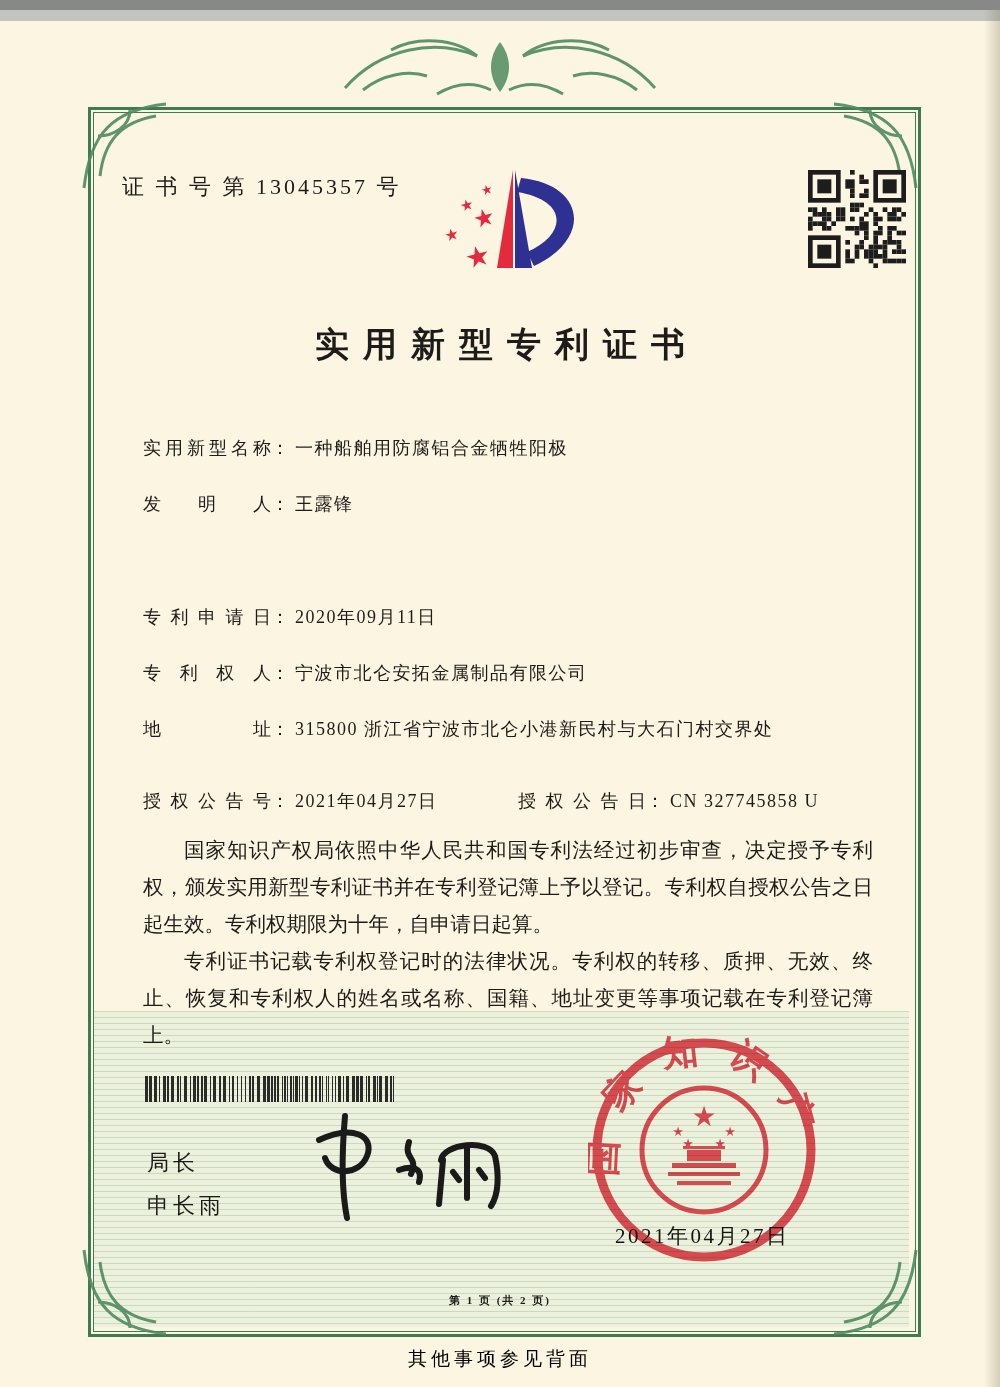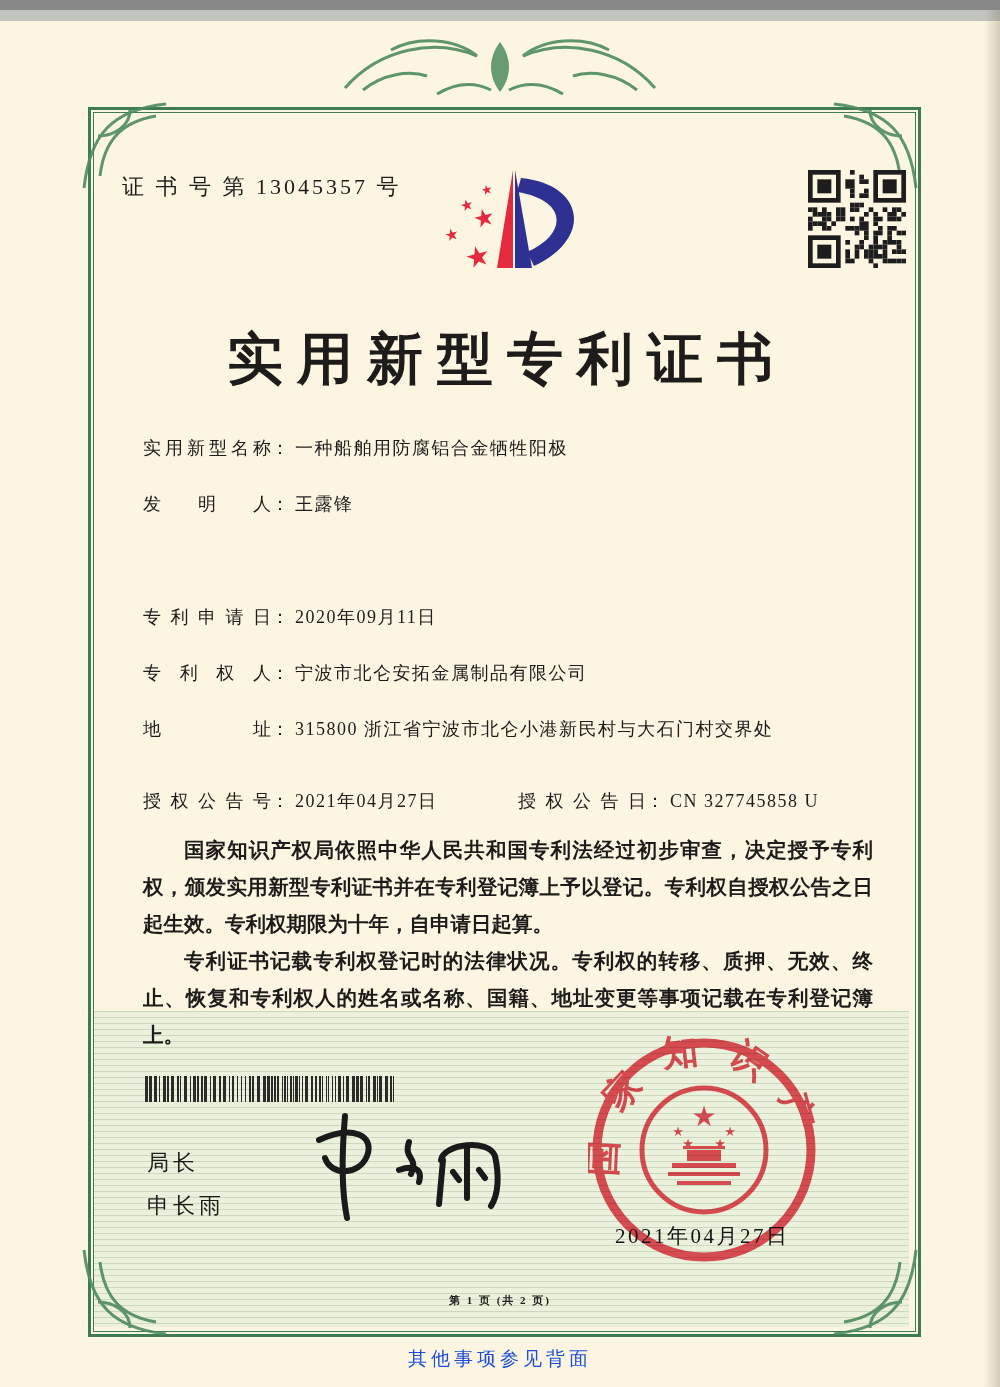--- a/index.html
+++ b/index.html
@@ -21,42 +21,42 @@
   .frame{position:absolute;left:88px;top:97px;width:827px;height:1224px;
     border:3px solid #3e7b52;pointer-events:none;}
   .frame-inner{position:absolute;inset:2px;border:1px solid #3e7b52;}
   .orn{position:absolute;pointer-events:none;}
   .flipX{transform:scaleX(-1);} .flipY{transform:scaleY(-1);} .flipXY{transform:scale(-1,-1);}
 
   .cert-no{position:absolute;left:122px;top:162px;font-size:22px;letter-spacing:3px;}
   .logo{position:absolute;left:428px;top:156px;}
   .qr{position:absolute;left:808px;top:160px;}
   .title{position:absolute;left:0;top:312px;width:100%;margin:0;text-align:center;
-    font-size:56px;font-weight:bold;letter-spacing:14px;text-indent:14px;}
+    font-size:34px;font-weight:bold;letter-spacing:14px;text-indent:14px;}
 
   .frow{position:absolute;left:143px;width:740px;font-size:18px;white-space:nowrap;}
   .f-label{display:inline-block;width:128px;text-align:justify;text-align-last:justify;}
   .f-colon{margin-right:6px;}
   .f-value{letter-spacing:1.5px;}
   .grant-2{position:absolute;left:375px;top:0;}
 
   .paras{position:absolute;left:143px;top:822px;width:730px;font-size:20.5px;
     line-height:37px;text-align:justify;}
-  .paras p{margin:0;text-indent:2em;font-weight:bold;}
+  .paras p{margin:0;text-indent:2em;}
 
   .barcode{position:absolute;left:145px;top:1066px;}
   .signer-title{position:absolute;left:147px;top:1138px;font-size:22px;letter-spacing:4px;}
   .signer-name{position:absolute;left:147px;top:1181px;font-size:22px;letter-spacing:4px;}
   .signature{position:absolute;left:283px;top:1098px;}
   .seal{position:absolute;left:588px;top:1024px;mix-blend-mode:multiply;opacity:.93;}
   .seal-date{position:absolute;left:615px;top:1212px;font-size:21px;letter-spacing:2.5px;color:#141414;z-index:4;}
   .page-info{position:absolute;left:0;top:1283px;width:100%;text-align:center;
     font-size:11px;letter-spacing:2px;font-weight:bold;}
   .back-note{position:absolute;left:0;top:1336px;width:100%;text-align:center;
-    font-size:19px;letter-spacing:4px;color:#1d4ed8;}
+    font-size:19px;letter-spacing:4px;color:#000000;}
   .z2{z-index:2;} .z3{z-index:3;}
 </style>
 </head>
 <body>
 
 <div class="page">
 
   <div class="scan-strip"></div>
   <div class="band"></div>
   <div class="edge-shadow"></div>

